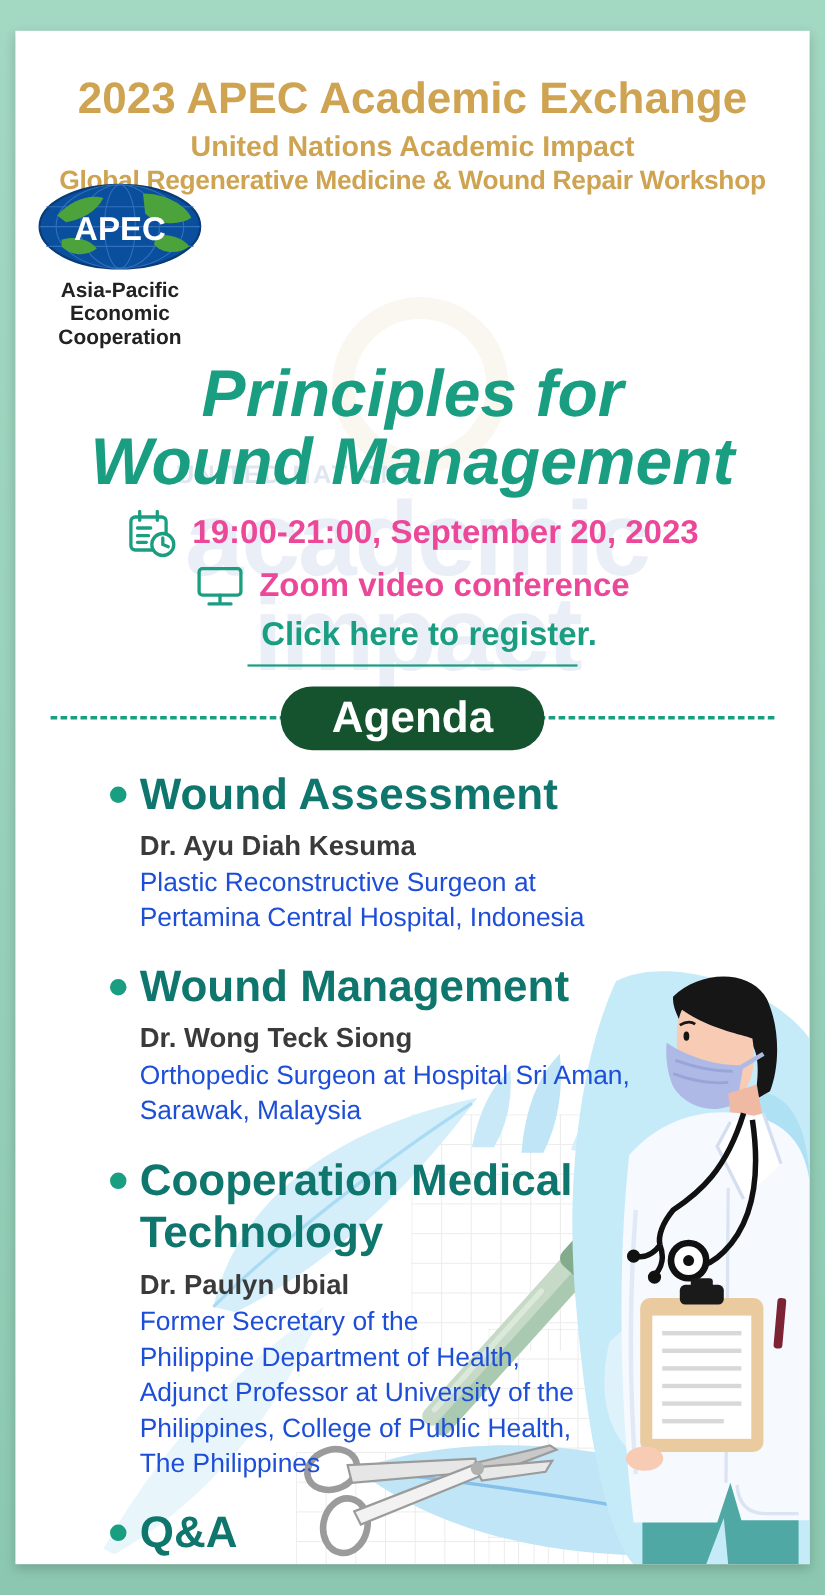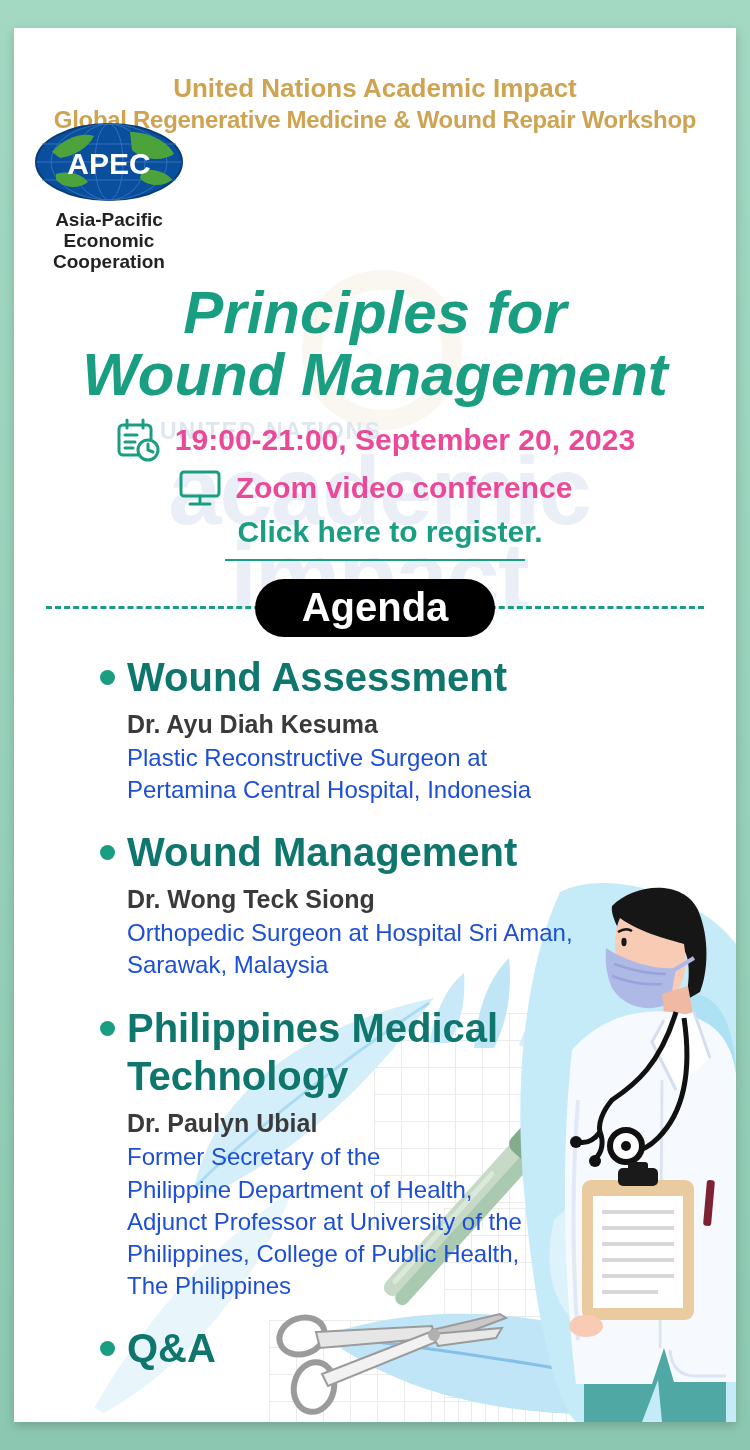--- a/index.html
+++ b/index.html
@@ -35,21 +35,21 @@
                 line-height:1.04; margin-top:6px; white-space:pre-line;font-style:italic; }
 
   .info-row { display:flex; justify-content:center; align-items:center; gap:14px;
               color:#ec4899; font-size:30px; font-weight:600; margin-top:10px; }
   .register { text-align:center; color:#1A9E82; font-size:30px; font-weight:600; margin-top:8px;padding-left:30px; }
   .register-line { width:300px; border-top:2px solid #1A9E82; margin:10px auto 0; }
 
   .agenda-band { position:relative; height:58px; margin-top:18px; }
   .agenda-dash { position:absolute; left:32px; right:32px; top:27px; border-top:3px dashed #1A9E82; }
   .agenda-pill { position:absolute; left:50%; transform:translateX(-50%); top:0;
-                 width:240px; height:58px; background:#000000; border-radius:29px;
+                 width:240px; height:58px; background:#14532d; border-radius:29px;
                  color:#fff; font-size:40px; font-weight:bold;
                  display:flex; align-items:center; justify-content:center; }
 
   .agenda-list { list-style:none; margin:16px 0 0 86px; width:520px; }
   .agenda-list li { position:relative; padding-left:27px; margin-bottom:22px; }
   .agenda-list li::before { content:''; position:absolute; left:0; top:17px;
                             width:15px; height:15px; border-radius:50%; background:#1A9E82; }
   .item-title { font-size:40px; font-weight:bold; color:#0f766e; line-height:1.22; white-space:pre-line; }
   .speaker { font-size:25px; font-weight:bold; color:#3A3A3A; margin-top:7px; line-height:1.25; }
   .desc { font-size:24px; color:#1d4ed8; line-height:1.34; margin-top:2px; white-space:pre-line; }
@@ -154,20 +154,21 @@
       </g>
       <path d="M62,42 L178,36 L181,48 L66,58 Z" fill="#E6E6E6" stroke="#9B9B9B" stroke-width="2"></path>
       <path d="M68,84 L176,42 L182,52 L74,96 Z" fill="#F2F2F2" stroke="#9B9B9B" stroke-width="2"></path>
       <path d="M178,40 L246,24 L252,28 L188,52 Z" fill="#C9C9C9" stroke="#9B9B9B" stroke-width="2"></path>
       <path d="M178,44 L248,38 L242,48 L184,56 Z" fill="#E8E8E8" stroke="#9B9B9B" stroke-width="2"></path>
       <circle cx="180" cy="45" r="6" fill="#B0B0B0"></circle>
     </svg>
 
     <div class="content">
       <div class="hdr">
+        <div class="hdr-1">2023 APEC Academic Exchange</div>
         <div class="hdr-2">United Nations Academic Impact</div>
         <div class="hdr-3">Global Regenerative Medicine &amp; Wound Repair Workshop</div>
       </div>
 
       <div class="logos">
         <div class="apec-block">
           <svg width="150" height="80" viewBox="0 0 150 80">
             <ellipse cx="75" cy="40" rx="73" ry="38" fill="#0A4F9E" stroke="#083B77" stroke-width="2"></ellipse>
             <g stroke="#3C79C4" stroke-width="1" fill="none" opacity=".8">
               <ellipse cx="75" cy="40" rx="58" ry="38"></ellipse>
@@ -247,21 +248,21 @@
           <div class="desc">Plastic Reconstructive Surgeon at
 Pertamina Central Hospital, Indonesia</div>
         </li>
         <li>
           <div class="item-title">Wound Management</div>
           <div class="speaker">Dr. Wong Teck Siong</div>
           <div class="desc">Orthopedic Surgeon at Hospital Sri Aman,
 Sarawak, Malaysia</div>
         </li>
         <li>
-          <div class="item-title">Philippines Medical
+          <div class="item-title">Cooperation Medical
 Technology</div>
           <div class="speaker">Dr. Paulyn Ubial</div>
           <div class="desc">Former Secretary of the
 Philippine Department of Health,
 Adjunct Professor at University of the
 Philippines, College of Public Health,
 The Philippines</div>
         </li>
         <li class="qa">
           <div class="item-title">Q&amp;A</div>

